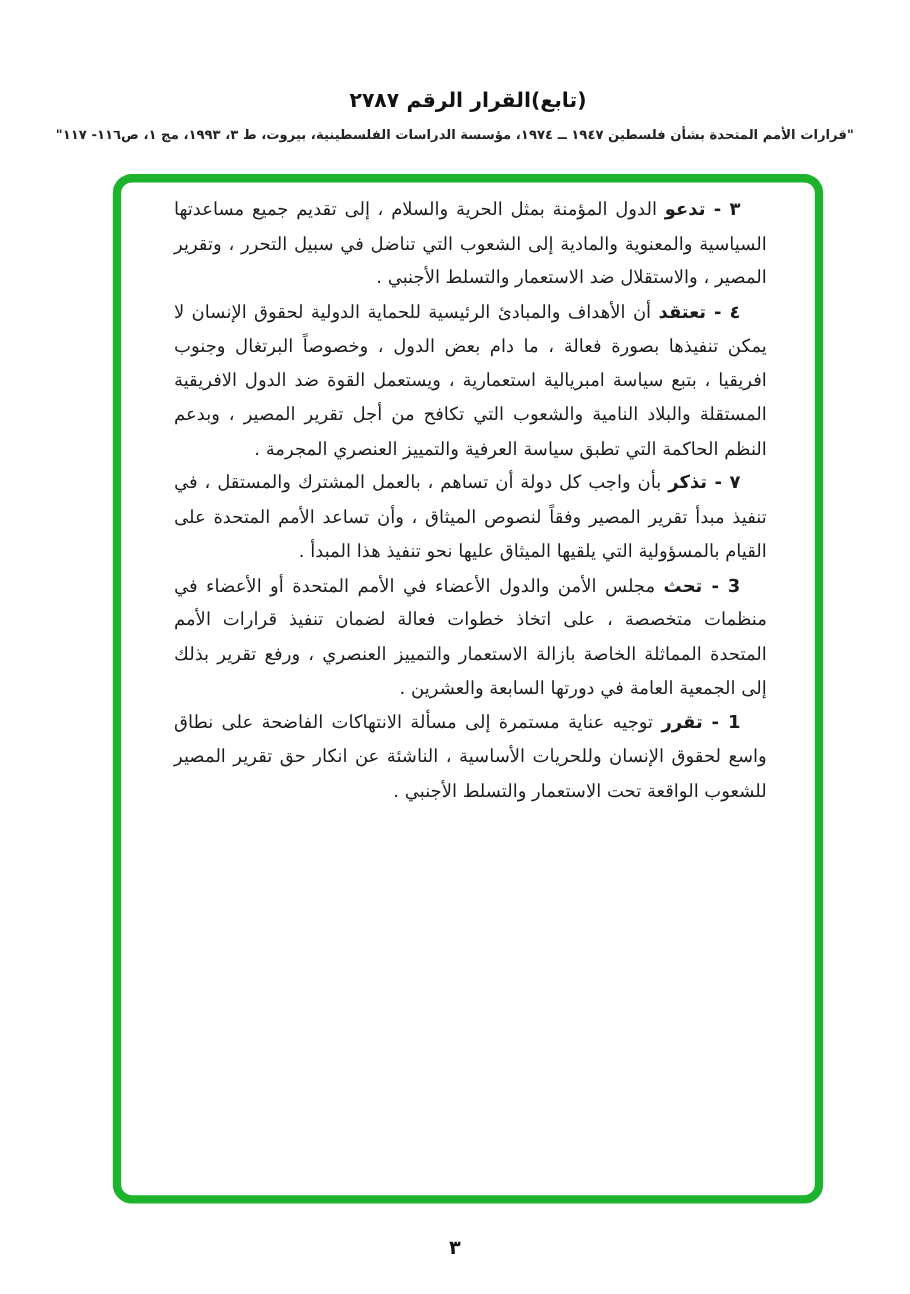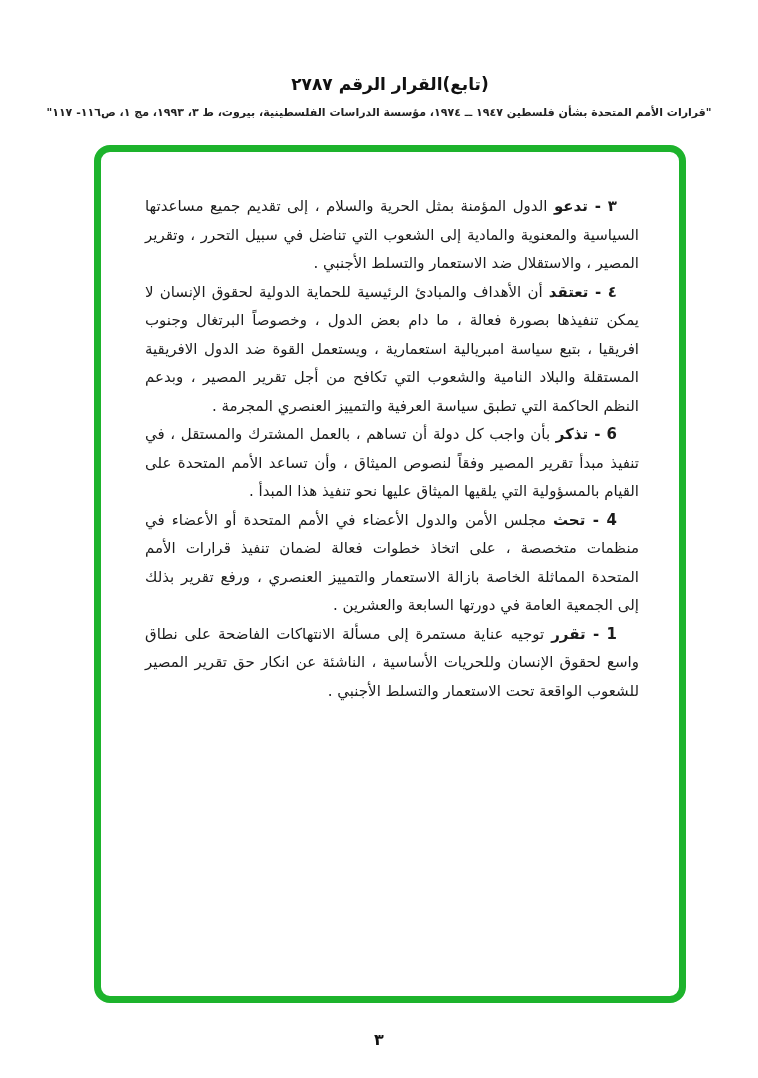--- a/index.html
+++ b/index.html
@@ -46,21 +46,21 @@
     height: 858px;
     box-sizing: border-box;
     border: 7px solid #1db32c;
     border-radius: 16px;
     background: #ffffff;
   }
   .content-body {
     box-sizing: border-box;
     width: 100%;
     height: 100%;
-    padding: 40px 40px 20px 44px;
+    padding: 8px 40px 20px 44px;
     direction: rtl;
     text-align: justify;
     font-size: 15px;
     line-height: 28.5px;
     color: #1c1c1c;
     overflow: hidden;
   }
   .para {
     margin: 0;
     text-indent: 22px;
@@ -88,22 +88,22 @@
 
 <div class="content-frame">
   <div class="content-body">
 
     <p class="para"><span class="lead">٣ - تدعو</span> <span>الدول المؤمنة بمثل الحرية والسلام ، إلى تقديم جميع مساعدتها السياسية والمعنوية والمادية إلى الشعوب التي تناضل في سبيل التحرر ، وتقرير المصير ، والاستقلال ضد الاستعمار والتسلط الأجنبي .</span></p>
 
     <p class="para"><span class="lead">٤ - تعتقد</span> <span>أن الأهداف والمبادئ الرئيسية للحماية الدولية لحقوق الإنسان لا يمكن تنفيذها بصورة فعالة ، ما دام بعض الدول ، وخصوصاً البرتغال وجنوب افريقيا ، بتبع سياسة امبريالية استعمارية ، ويستعمل القوة ضد الدول الافريقية المستقلة والبلاد النامية والشعوب التي تكافح من أجل تقرير المصير ، وبدعم النظم الحاكمة التي تطبق سياسة العرفية والتمييز العنصري المجرمة .</span></p>
 
 
 
-    <p class="para"><span class="lead">6 - تذكر</span> <span>بأن واجب كل دولة أن تساهم ، بالعمل المشترك والمستقل ، في تنفيذ مبدأ تقرير المصير وفقاً لنصوص الميثاق ، وأن تساعد الأمم المتحدة على القيام بالمسؤولية التي يلقيها الميثاق عليها نحو تنفيذ هذا المبدأ .</span></p>
+    <p class="para"><span class="lead">٧ - تذكر</span> <span>بأن واجب كل دولة أن تساهم ، بالعمل المشترك والمستقل ، في تنفيذ مبدأ تقرير المصير وفقاً لنصوص الميثاق ، وأن تساعد الأمم المتحدة على القيام بالمسؤولية التي يلقيها الميثاق عليها نحو تنفيذ هذا المبدأ .</span></p>
 
-    <p class="para"><span class="lead">4 - تحث</span> <span>مجلس الأمن والدول الأعضاء في الأمم المتحدة أو الأعضاء في منظمات متخصصة ، على اتخاذ خطوات فعالة لضمان تنفيذ قرارات الأمم المتحدة المماثلة الخاصة بازالة الاستعمار والتمييز العنصري ، ورفع تقرير بذلك إلى الجمعية العامة في دورتها السابعة والعشرين .</span></p>
+    <p class="para"><span class="lead">3 - تحث</span> <span>مجلس الأمن والدول الأعضاء في الأمم المتحدة أو الأعضاء في منظمات متخصصة ، على اتخاذ خطوات فعالة لضمان تنفيذ قرارات الأمم المتحدة المماثلة الخاصة بازالة الاستعمار والتمييز العنصري ، ورفع تقرير بذلك إلى الجمعية العامة في دورتها السابعة والعشرين .</span></p>
 
     <p class="para"><span class="lead">1 - تقرر</span> <span>توجيه عناية مستمرة إلى مسألة الانتهاكات الفاضحة على نطاق واسع لحقوق الإنسان وللحريات الأساسية ، الناشئة عن انكار حق تقرير المصير للشعوب الواقعة تحت الاستعمار والتسلط الأجنبي .</span></p>
 
   </div>
 </div>
 
 <div class="page-number">٣</div>
 
 </body></html>

